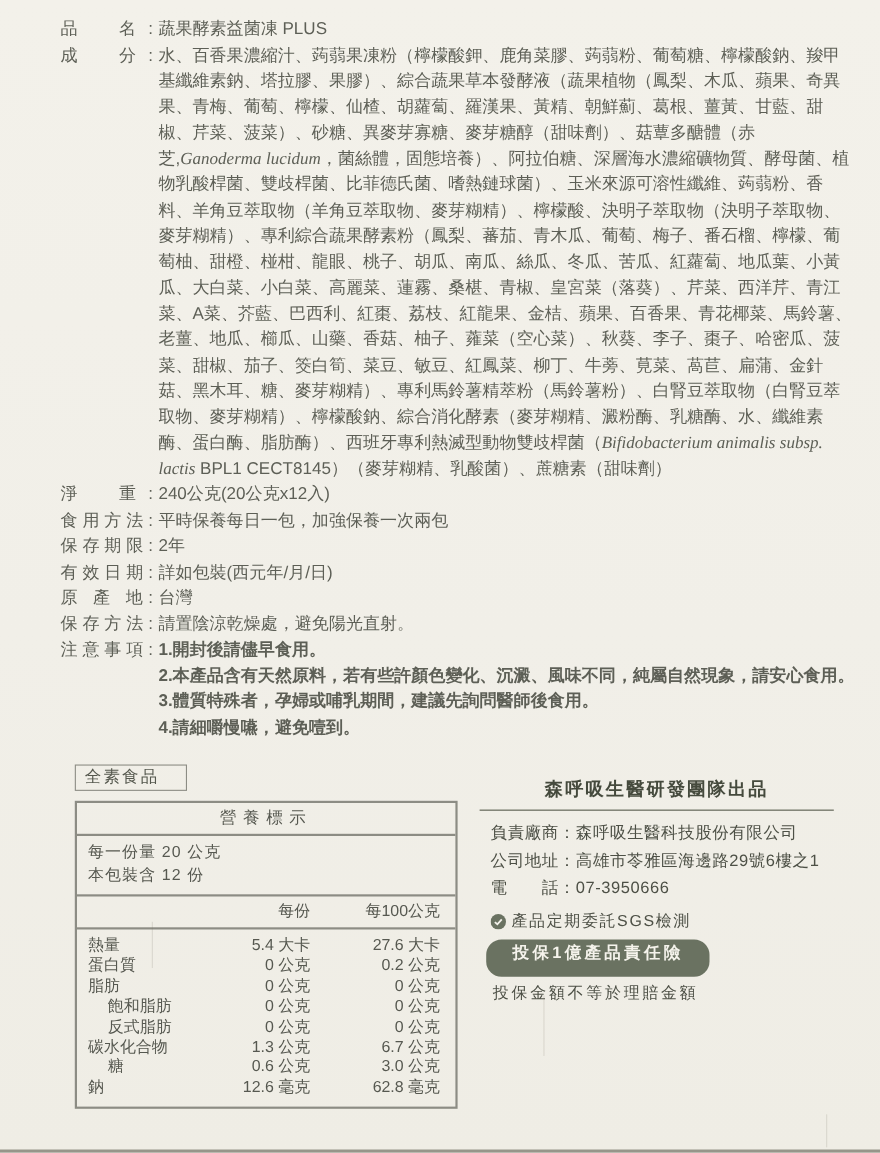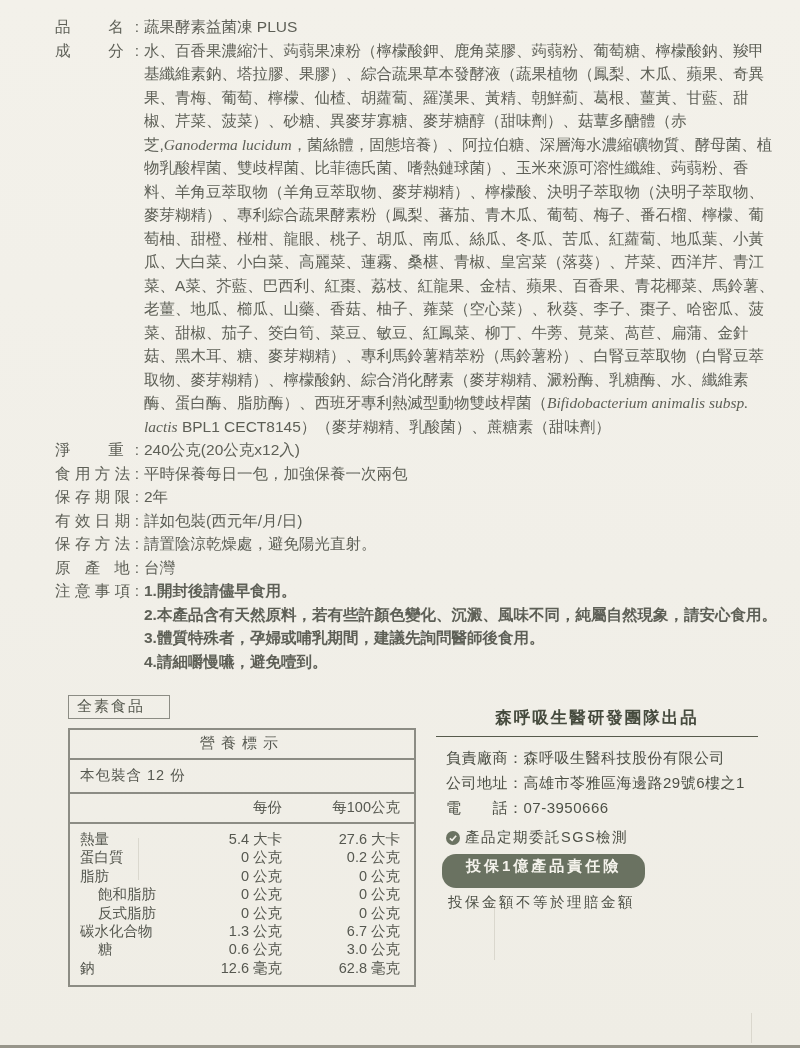--- a/index.html
+++ b/index.html
@@ -114,26 +114,26 @@
       </div>
       <div class="field-row">
         <span class="field-label">保存期限:</span>
         <div class="field-value"><span>2年</span></div>
       </div>
       <div class="field-row">
         <span class="field-label">有效日期:</span>
         <div class="field-value"><span>詳如包裝(西元年/月/日)</span></div>
       </div>
       <div class="field-row">
+        <span class="field-label">原 產 地:</span>
+        <div class="field-value"><span>台灣</span></div>
+      </div>
+      <div class="field-row">
         <span class="field-label">保存方法:</span>
         <div class="field-value"><span>請置陰涼乾燥處，避免陽光直射。</span></div>
-      </div>
-      <div class="field-row">
-        <span class="field-label">原 產 地:</span>
-        <div class="field-value"><span>台灣</span></div>
       </div>
     </div>
 
   <div class="field-row">
     <span class="field-label">注意事項:</span>
     <div class="field-value">
         <div class="note-item">1.開封後請儘早食用。</div>
         <div class="note-item">2.本產品含有天然原料，若有些許顏色變化、沉澱、風味不同，純屬自然現象，請安心食用。</div>
         <div class="note-item">3.體質特殊者，孕婦或哺乳期間，建議先詢問醫師後食用。</div>
         <div class="note-item">4.請細嚼慢嚥，避免噎到。</div>
@@ -141,20 +141,21 @@
   </div>
 
   <div class="bottom">
 
     <div class="left-col">
       <div class="vegan-badge">全素食品</div>
 
       <div class="ntable">
         <div class="nt-title">營養標示</div>
         <div class="nt-serving">
+          <div>每一份量 20 公克</div>
           <div>本包裝含 12  份</div>
         </div>
         <div class="nt-header">
           <span></span>
           <span>每份</span>
           <span>每100公克</span>
         </div>
         <div class="nt-rows">
             <div class="nt-row">
               <span class="name">熱量</span>

